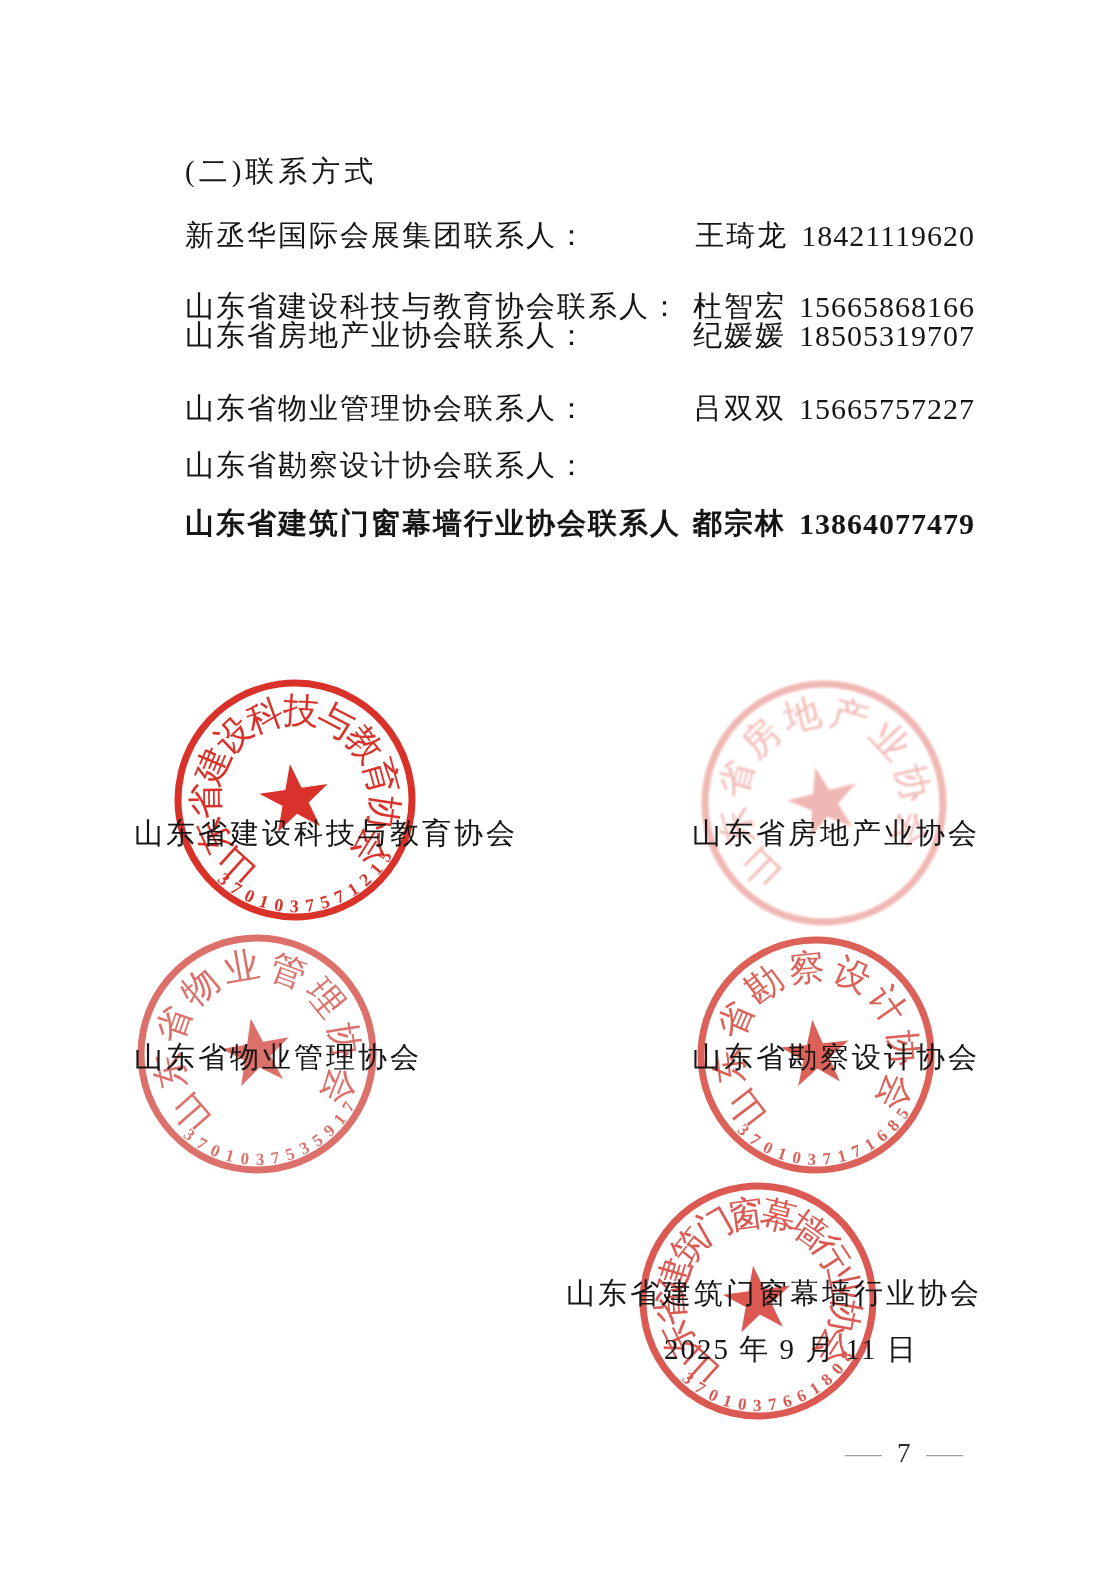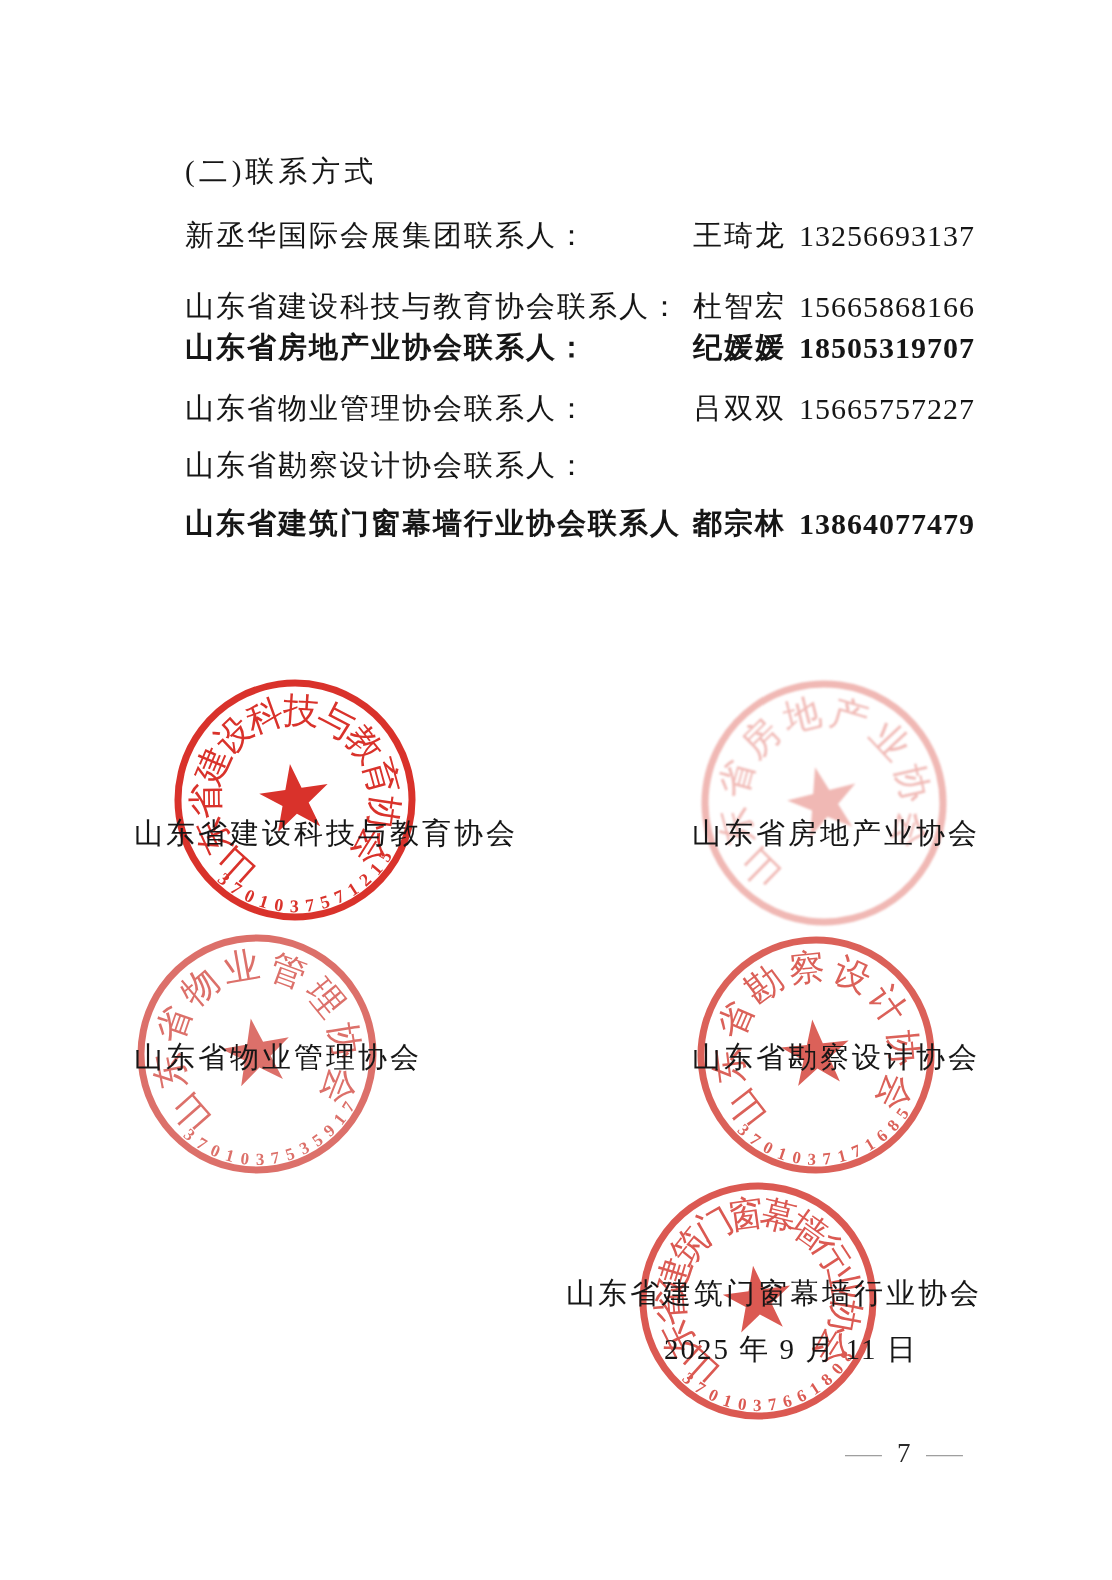--- a/index.html
+++ b/index.html
@@ -43,31 +43,31 @@
 </head>
 <body>
 
 <div id="page">
   <div class="heading">(二)联系方式</div>
   <div id="contact-list">
       <div class="contact-row" style="top: 216px;">
         <span class="contact-label">新丞华国际会展集团联系人：</span>
         <span class="contact-right">
           <span class="contact-name">王琦龙</span>
-          <span class="contact-phone">13256693137</span>
+          <span class="contact-phone">18421119620</span>
         </span>
       </div>
       <div class="contact-row" style="top: 287px;">
         <span class="contact-label">山东省建设科技与教育协会联系人：</span>
         <span class="contact-right">
           <span class="contact-name">杜智宏</span>
           <span class="contact-phone">15665868166</span>
         </span>
       </div>
-      <div class="contact-row" style="top: 328px; font-weight: bold;">
+      <div class="contact-row" style="top: 316px;">
         <span class="contact-label">山东省房地产业协会联系人：</span>
         <span class="contact-right">
           <span class="contact-name">纪媛媛</span>
           <span class="contact-phone">18505319707</span>
         </span>
       </div>
       <div class="contact-row" style="top: 388.8px;">
         <span class="contact-label">山东省物业管理协会联系人：</span>
         <span class="contact-right">
           <span class="contact-name">吕双双</span>

